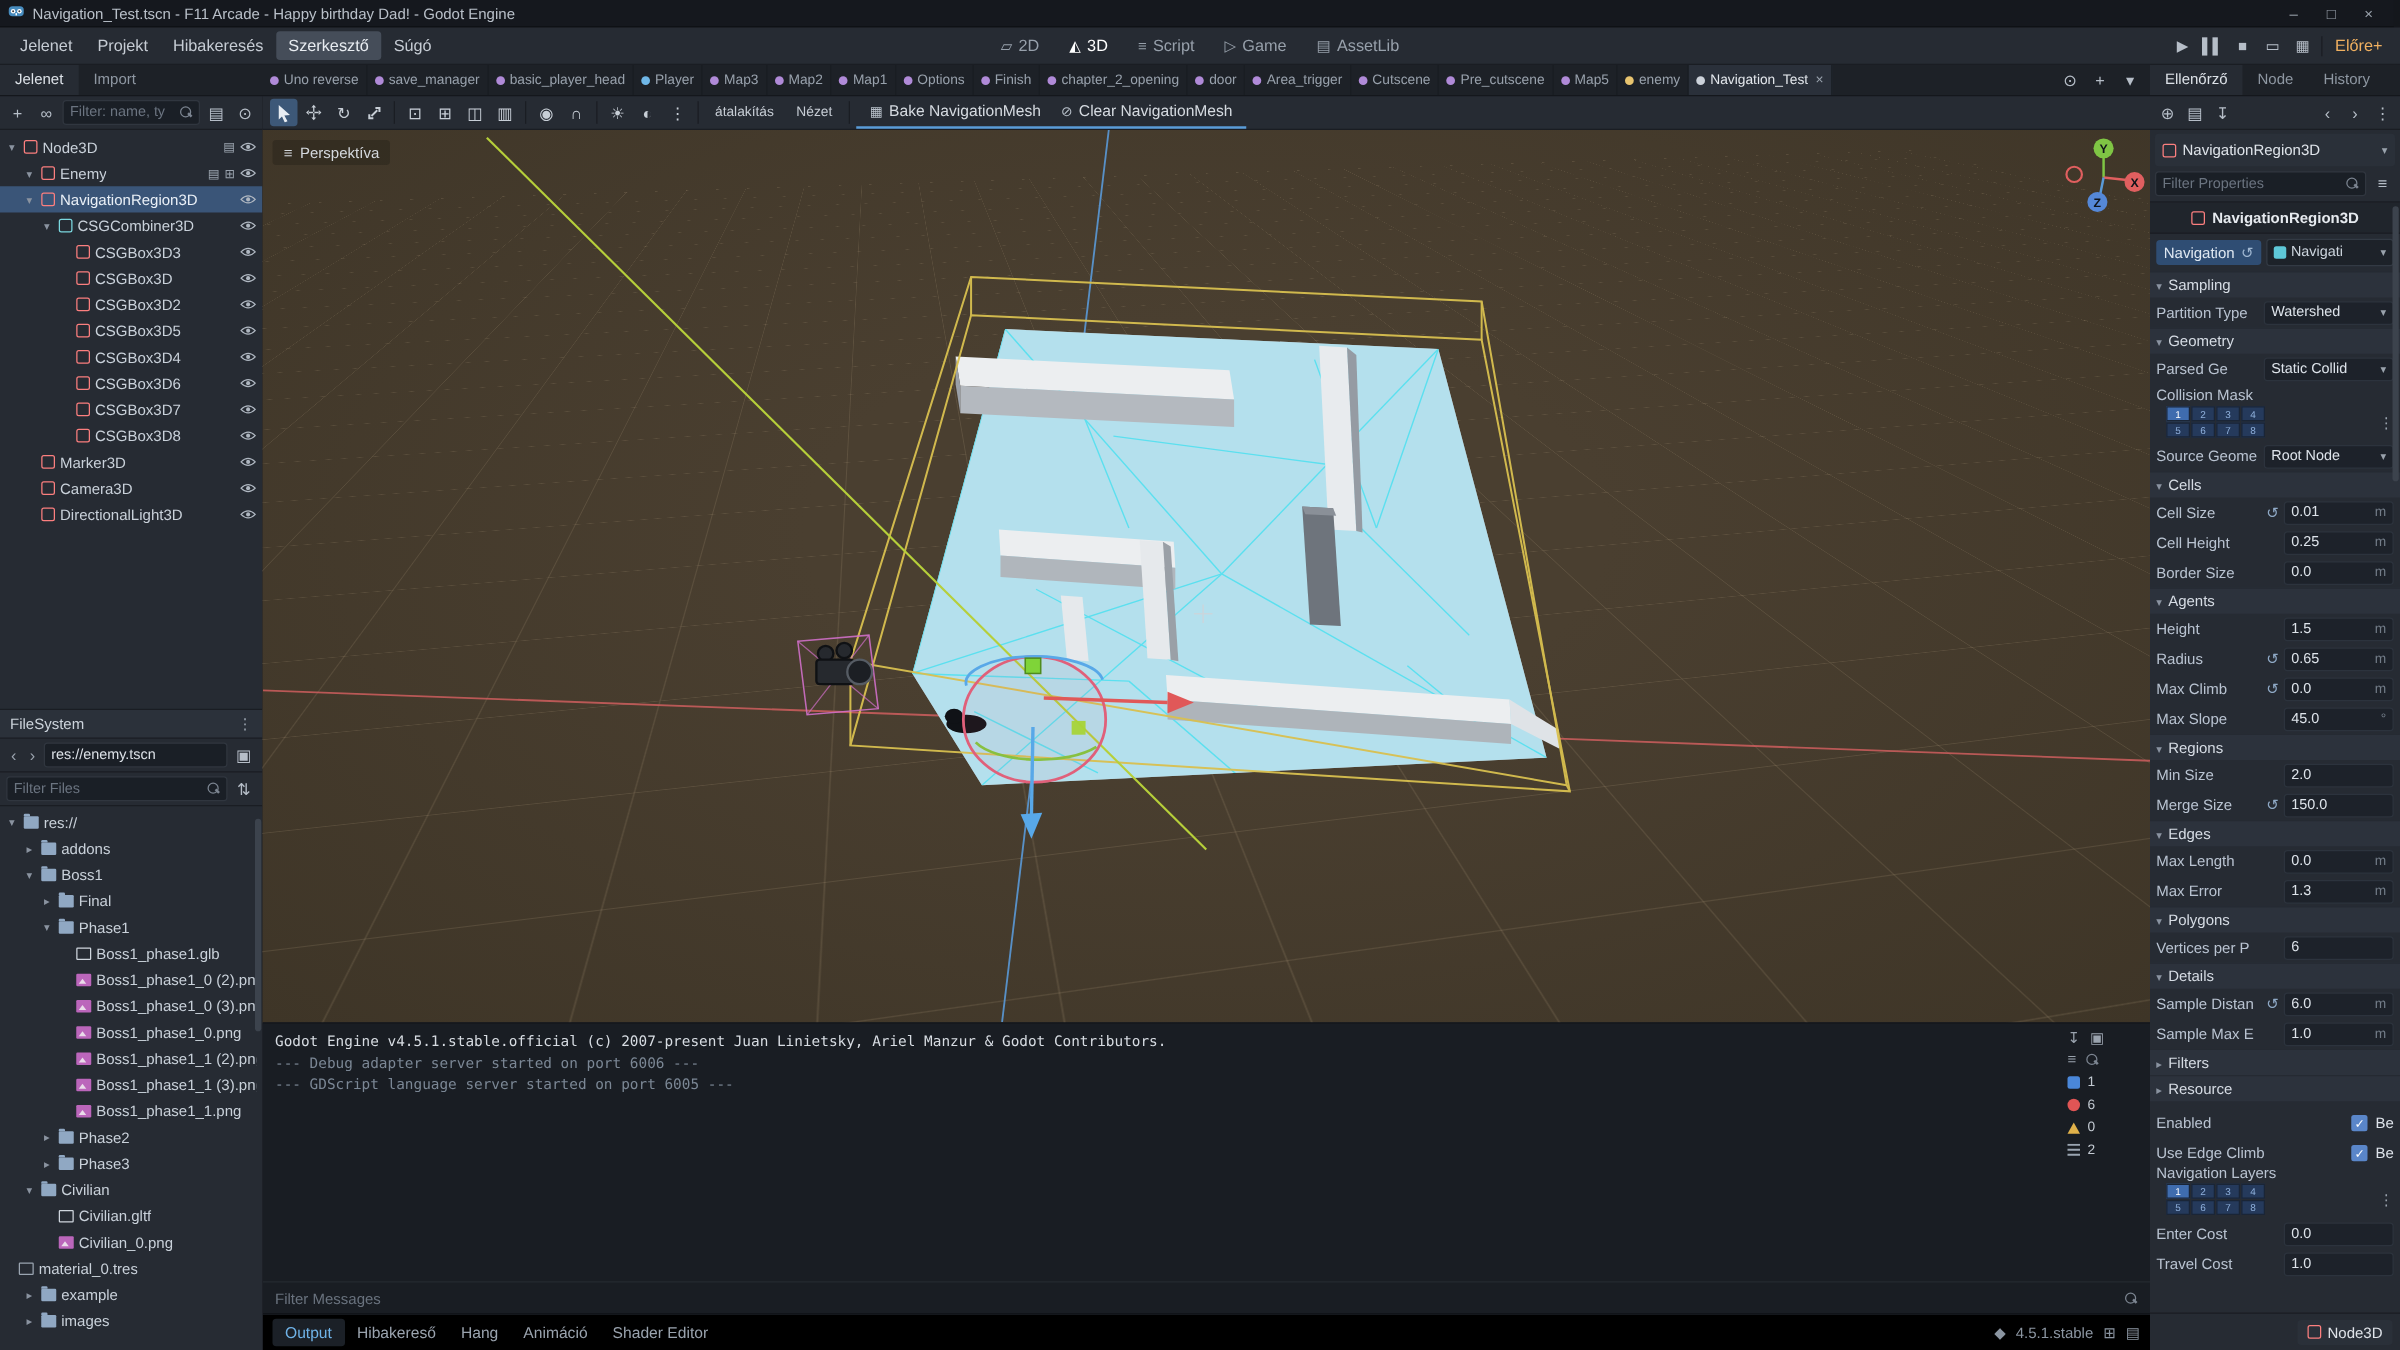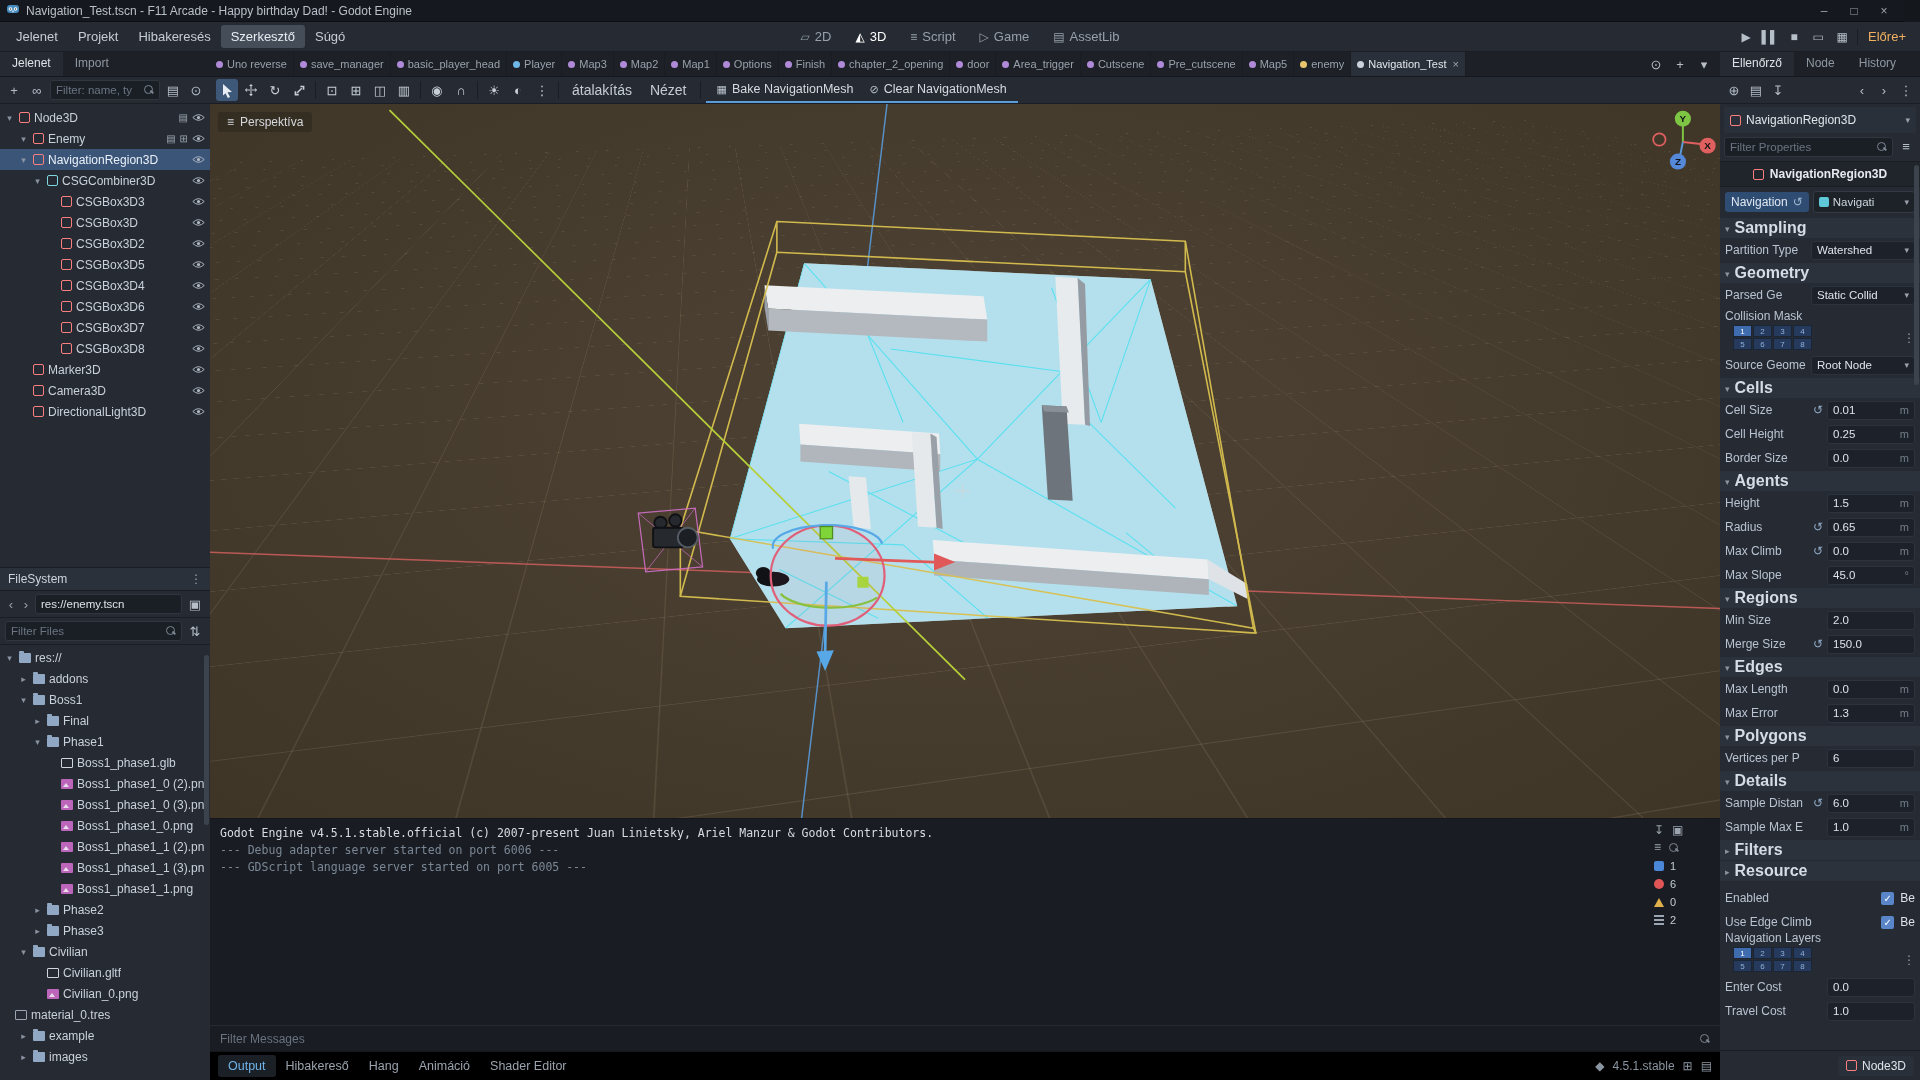--- a/index.html
+++ b/index.html
@@ -2,21 +2,21 @@
 <html><head>
 <meta charset="utf-8">
 <title>Godot Editor</title>
 <style>
   *{box-sizing:border-box;margin:0;padding:0;user-select:none}
   html,body{width:1920px;height:1080px;overflow:hidden;background:#14171c;
     font-family:"Liberation Sans",sans-serif;font-size:12px;color:#c6ccd4}
   input{font-family:"Liberation Sans",sans-serif;outline:none}
 
   
-  #titlebar{position:absolute;left:0;top:0;right:16px;height:22px;background:#15181e;
+  #titlebar{position:absolute;left:0;top:0;right:5px;height:22px;background:#15181e;
     display:flex;align-items:center;padding:0 6px;border-bottom:1px solid #0d0f13}
   #titlebar .tb-title{margin-left:6px;color:#b9c0c9;white-space:nowrap}
   .win-btns{margin-left:auto;display:flex;gap:2px}
   .win-btn{width:28px;text-align:center;color:#9aa2ac;line-height:20px;font-size:12px}
 
   
   #menubar{position:absolute;left:0;top:22px;right:0;height:30px;background:#262b33;
     display:flex;align-items:center;padding:0 6px;border-bottom:1px solid #1a1d23}
   .menu-item{padding:4px 10px;border-radius:3px;color:#c6ccd4;font-size:13px}
   .menu-item.active{background:#454d59;color:#e8ecf1}
@@ -90,21 +90,21 @@
   .fs-icon.res{border-color:#9aa5b1}
   .vscroll{position:absolute;right:1px;width:5px;border-radius:3px;background:#3c434d}
 
   
   #center{position:absolute;left:210px;right:200px;top:77px;bottom:0}
   #vp-toolbar{height:27px;background:#262b33;display:flex;align-items:center;gap:2px;
     padding:0 6px;border-bottom:1px solid #1a1d23}
   .tbn{width:22px;height:22px;display:flex;align-items:center;justify-content:center;border-radius:3px;color:#c7ced6;font-size:13px}
   .tbn.active{background:#3d5878}
   .tsep{width:1px;height:18px;background:#1a1d23;margin:0 3px}
-  .tmenu{padding:3px 8px;color:#c6ccd4;font-size:14px;border-radius:3px}
+  .tmenu{padding:3px 8px;color:#c6ccd4;font-size:11px;border-radius:3px}
   #navbtns{display:flex;align-items:center;align-self:stretch;border-bottom:2px solid #5a9cd8;gap:2px;padding:0 4px}
   .navbtn{display:flex;align-items:center;gap:5px;padding:3px 7px;color:#d5dae0;font-size:12.5px;border-radius:3px}
   .navbtn .gi2{color:#b8c0ca;font-size:11px}
 
   #viewport{position:absolute;top:27px;left:0;right:0;height:714px;overflow:hidden;
     background:radial-gradient(ellipse at 50% 45%,#4a3f30 30%,#3e3527 100%)}
   .vp-grid{position:absolute;left:50%;top:60%;width:5000px;height:5000px;margin-left:-2500px;margin-top:-2500px;
     background-image:linear-gradient(rgba(214,190,150,0.14) 1.5px,transparent 1.5px),
       linear-gradient(90deg,rgba(214,190,150,0.14) 1.5px,transparent 1.5px);
     background-size:130px 130px;
@@ -154,21 +154,21 @@
   #nav-pill{flex:1;display:flex;align-items:center;gap:4px;background:#1d2229;border:1px solid #333a44;
     border-radius:3px;height:22px;padding:0 5px;min-width:0}
   #nav-pill .pv{flex:1;color:#cdd5de;font-size:11.5px;white-space:nowrap;overflow:hidden}
   .teal-ico{width:10px;height:10px;background:#5ec8d8;border-radius:2px;flex:0 0 auto}
 
   .ins-row>div{display:none}
   .ins-row.sec{height:21px;background:#2c323c;border-top:1px solid #252a32}
   .ins-row.sec>.r-sec{display:flex;align-items:center;gap:5px;height:100%;padding-left:5px}
   .sec-arrow::before{content:"▾";color:#8a93a0;font-size:9px}
   .ins-row.closed .sec-arrow::before{content:"▸"}
-  .sec-label{color:#d6dce4;font-weight:bold;font-size:16px}
+  .sec-label{color:#d6dce4;font-weight:normal;font-size:12px}
   .ins-row.prop{height:24px}
   .ins-row.prop>.r-prop{display:flex;align-items:center;height:100%;padding:0 5px;gap:4px}
   .p-label{flex:1;color:#b9c3d1;font-size:12px;white-space:nowrap;overflow:hidden}
   .p-rev{display:none;color:#8fa9c6;font-size:12px}
   .ins-row.rev .p-rev{display:inline}
   .p-value{width:88px;height:19px;background:#1d222a;border:1px solid #2c333d;border-radius:3px;
     display:flex;align-items:center;padding:0 5px;gap:3px}
   .ins-row.dd .p-value{width:104px}
   .v-text{flex:1;color:#dde3ea;font-size:11.5px;white-space:nowrap;overflow:hidden}
   .v-unit{display:none;color:#737d89;font-size:11px}

